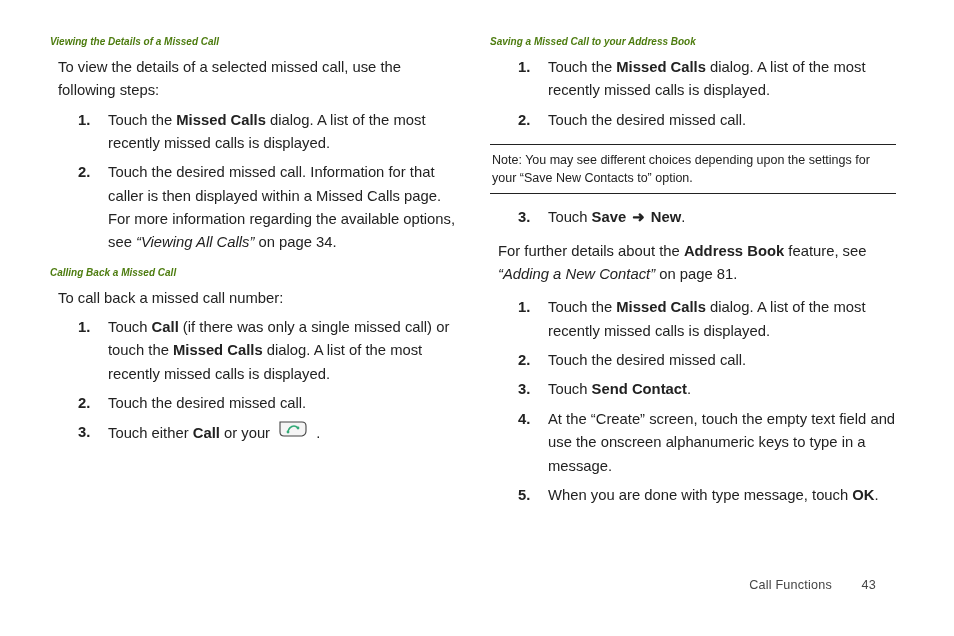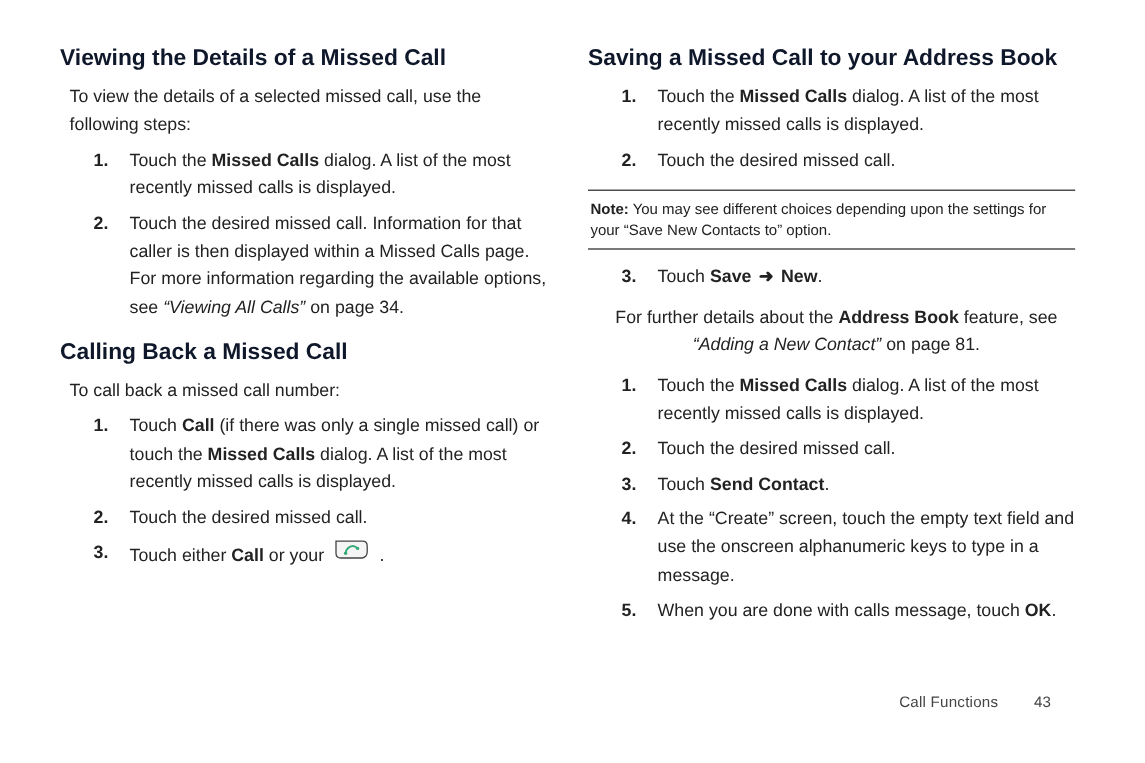--- a/index.html
+++ b/index.html
@@ -20,22 +20,23 @@
     height: 560px;
     box-sizing: border-box;
   }
   .col {
     flex: 1;
     min-width: 0;
   }
   .section-heading {
     font-family: Arial, Helvetica, sans-serif;
     font-weight: bold;
-    color: #0f172a;
-    font-size: 19px;
+    font-style: italic;
+    color: #4d7c0f;
+    font-size: 10px;
     margin: 0 0 6px 0;
   }
   .intro {
     margin: 0 0 6px 8px;
   }
   ol.steps {
     list-style: none;
     counter-reset: step;
     padding: 0;
     margin: 0 0 10px 28px;
@@ -59,21 +60,21 @@
     border: none;
     border-top: 1.6px solid #222;
     margin: 12px 0 6px 0;
   }
   .note-block {
     font-size: 12.5px;
     margin: 0 0 0 0;
     line-height: 1.45;
     padding-left: 0;
   }
-  .note-label { font-weight: bold; }
+  .note-label { font-weight: normal; }
   .note-body-indent { display: inline; }
   .key-icon {
     display: inline-block;
     vertical-align: middle;
     margin: 0 4px;
     position: relative;
     top: -1px;
   }
   .arrow {
     font-weight: bold;
@@ -86,21 +87,20 @@
     font-size: 12.6px;
     color: #444;
     letter-spacing: 0.2px;
   }
   .page-footer .num {
     display: inline-block;
     margin-left: 26px;
   }
   .after-list {
     margin: 0 0 10px 24px;
-    text-align: center;
   }
 </style>
 </head>
 <body>
 
 <div class="page">
 
   <div class="col">
 
     <div class="section-heading">Viewing the Details of a Missed Call</div>
@@ -178,21 +178,21 @@
       <li>
         <span>Touch the desired missed call.</span>
       </li>
       <li>
         <span>Touch </span><b>Send Contact</b><span>.</span>
       </li>
       <li>
         <span>At the “Create” screen, touch the empty text field and use the onscreen alphanumeric keys to type in a message.</span>
       </li>
       <li>
-        <span>When you are done with calls message, touch </span><b>OK</b><span>.</span>
+        <span>When you are done with type message, touch </span><b>OK</b><span>.</span>
       </li>
     </ol>
 
   </div>
 </div>
 
 <div class="page-footer">
   <span>Call Functions</span>
   <span class="num">43</span>
 </div>

